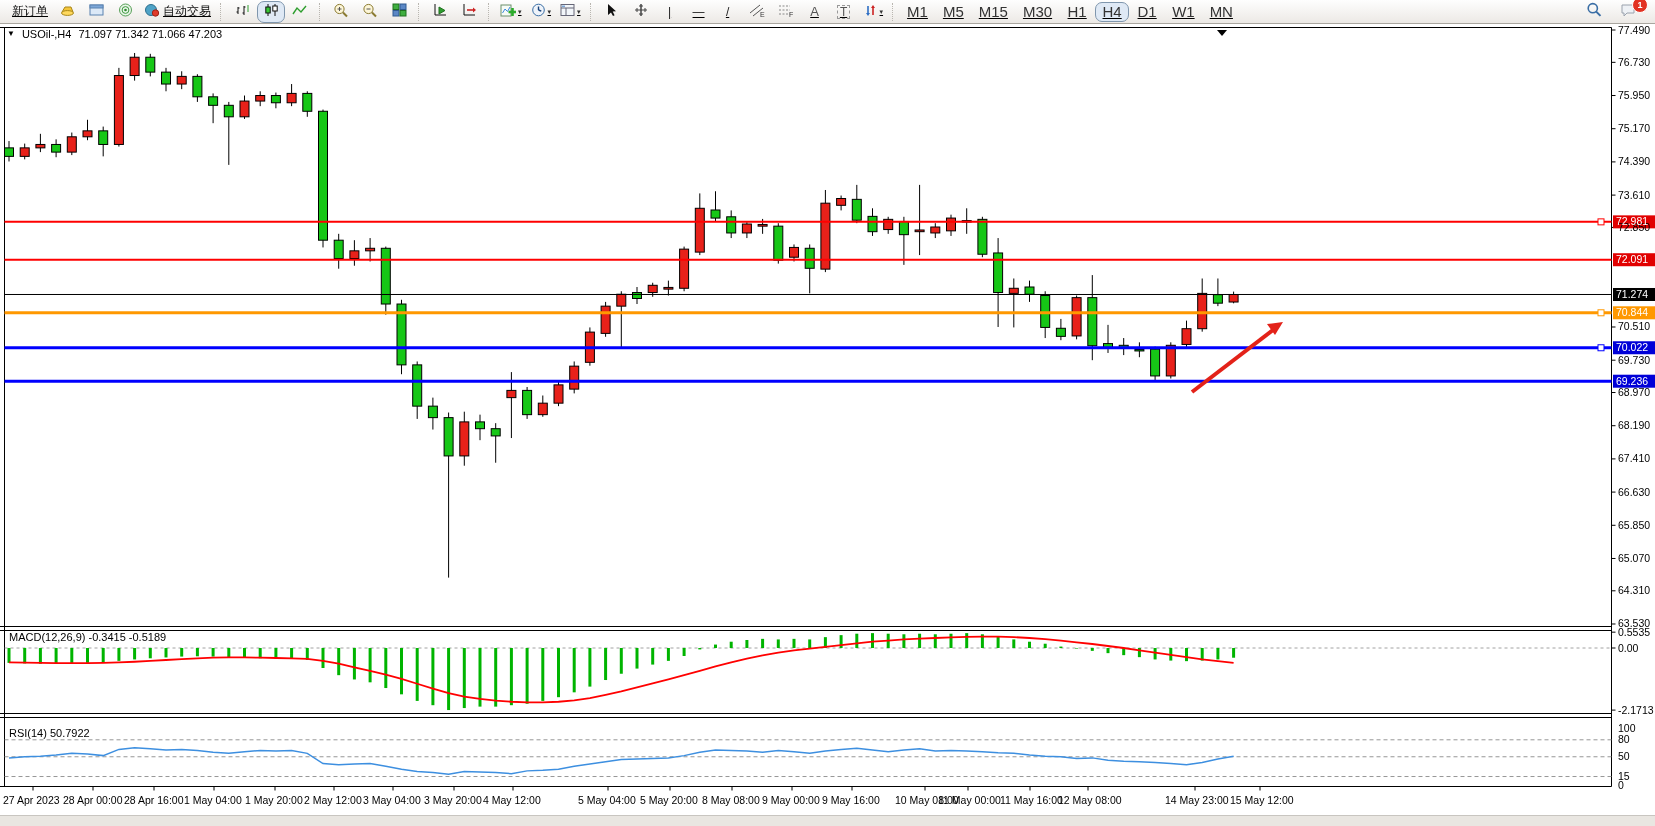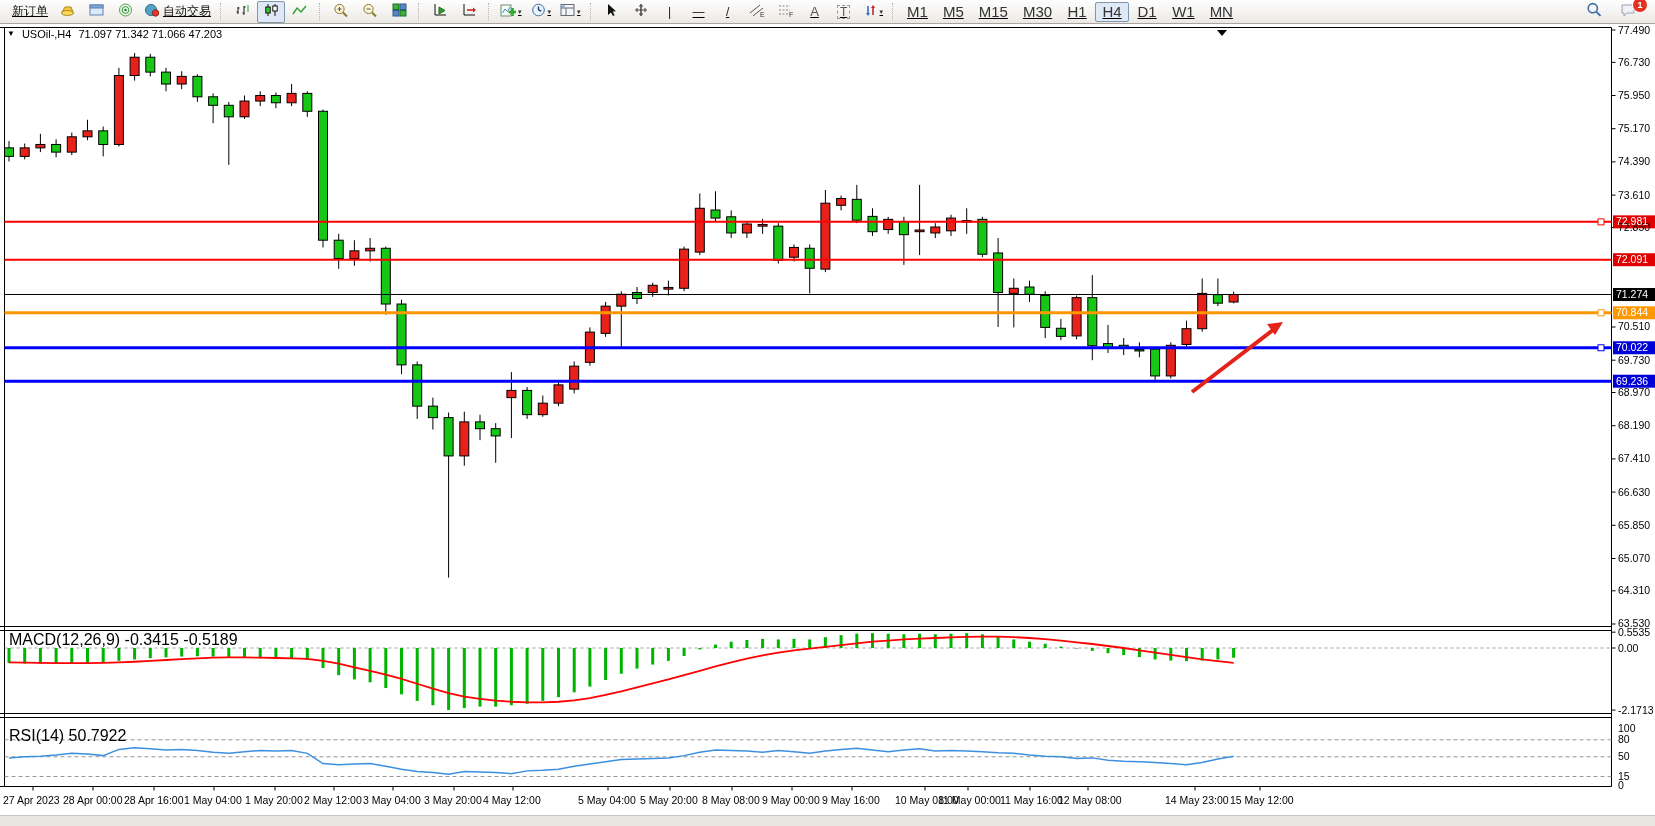--- a/index.html
+++ b/index.html
@@ -4,37 +4,37 @@
 <style>
   html,body{margin:0;padding:0;}
   body{width:1655px;height:826px;position:relative;background:#fff;
        font-family:"Liberation Sans",sans-serif;overflow:hidden;}
   
   .toolbar{position:absolute;top:0;left:0;width:1655px;height:24px;box-sizing:border-box;
     background:linear-gradient(#fefefe,#ece9e5);border-bottom:1px solid #a9a69f;
     display:flex;align-items:center;padding:0 5px;gap:1px;z-index:5;text-decoration:underline;}
   .tb-btn{height:20px;min-width:20px;display:flex;align-items:center;justify-content:center;
     border:1px solid transparent;border-radius:2px;padding:0 3px;font-size:12px;color:#1a1a1a;}
-  .tb-btn.active{border-color:#7f96ad;background:#dfe9f5;}
+  .tb-btn.active{border-color:#7f96ad;background:#dfe9f5;border-radius:7px;}
   .tb-sep{width:2px;height:18px;border-left:1px dotted #b9b6b0;margin:0 4px;}
   .tb-label{font-size:12px;color:#111;margin-left:3px;}
   .tf-btn{font-size:15px;color:#333;padding:0 6px;height:18px;}
   .caret{font-size:7px;color:#333;margin-left:2px;}
   .tb-right{margin-left:auto;display:flex;align-items:center;gap:6px;margin-right:8px;}
   .chat-wrap{position:relative;}
   .badge{position:absolute;top:-5px;right:-7px;background:#e23222;color:#fff;border-radius:50%;
     width:14px;height:14px;font-size:9px;font-weight:bold;display:flex;align-items:center;justify-content:center;
     border:1px solid #fff;}
   .glyph{font-size:12px;line-height:1;color:#222;}
   
   .chart-area{position:absolute;top:25px;left:0;width:1655px;height:790px;background:#fff;}
   .chart-area svg{position:absolute;top:0;left:0;}
   .chart-title{position:absolute;top:3px;left:7px;font-size:11px;color:#000;display:flex;gap:7px;z-index:3;}
   .chart-title .tri{font-size:8px;color:#000;margin-top:1px;}
-  .pane-label{position:absolute;left:9px;font-size:16px;color:#000;z-index:3;}
+  .pane-label{position:absolute;left:9px;font-size:11px;color:#000;z-index:3;}
   .macd-label{top:606px;}
   .rsi-label{top:694px;margin-top:8px;}
   .bottom-strip{position:absolute;top:815px;left:0;width:1655px;height:11px;
     background:#e9e6e1;border-top:1px solid #c8c5c0;}
 </style>
 </head>
 <body>
 
 <div class="toolbar">
   <div class="tb-btn">

